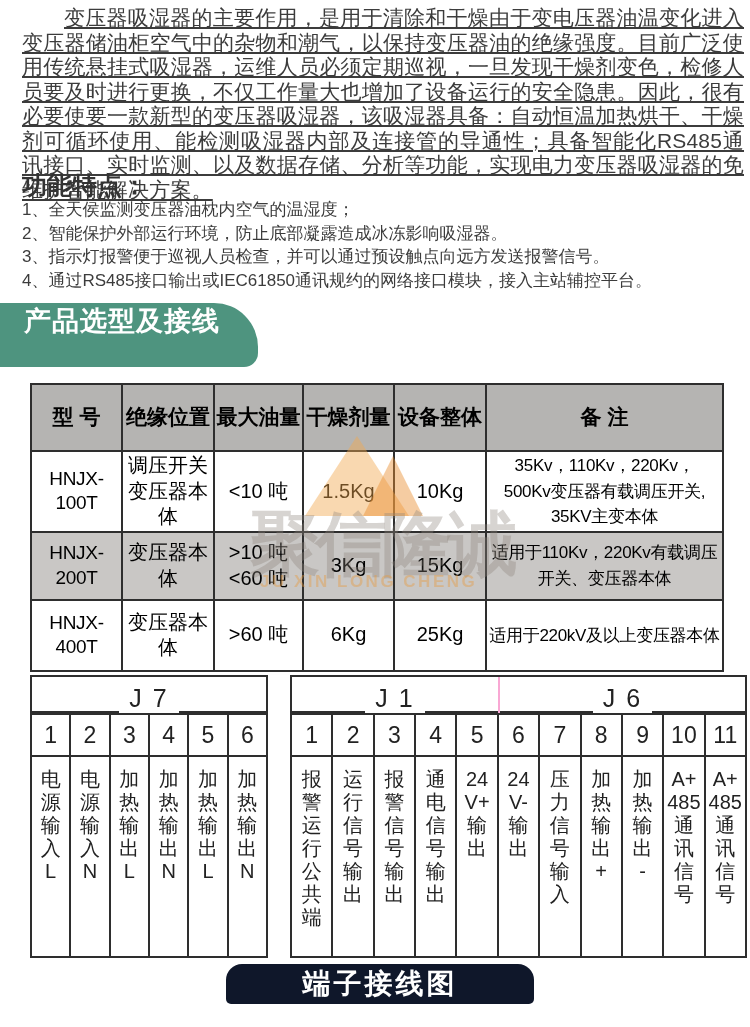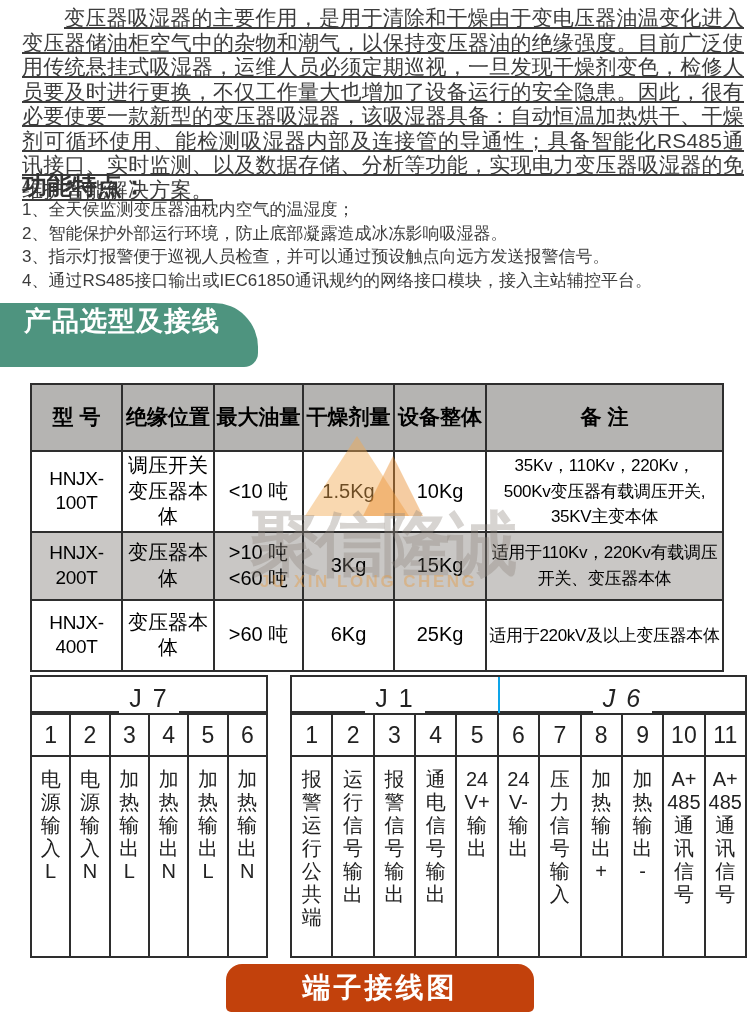--- a/index.html
+++ b/index.html
@@ -64,40 +64,40 @@
   
   .tblock{
     position:absolute;top:675px;height:283px;border:2px solid #2e2e2e;
     box-sizing:border-box;display:flex;flex-direction:column;background:#fff;
   }
   .tblock.left{left:30px;width:238px;}
   .tblock.right{left:290px;width:457px;}
   .jband{height:36px;border-bottom:2px solid #2e2e2e;display:flex;flex:none;}
   .jsection{flex:1;display:flex;align-items:flex-end;box-sizing:border-box;}
   .jsection.j5{flex:0 0 45.4545%;}
-  .jsection.j6{flex:0 0 54.5455%;border-left:2px solid #0ea5e9;font-style:italic;}
+  .jsection.j6{flex:0 0 54.5455%;border-left:2px solid #f9a8d4;}
   .hline{flex:1;height:2px;background:#2e2e2e;}
   .jlabel{margin:0 10px;font-size:25px;color:#222;letter-spacing:2px;}
   .numrow{height:40px;border-bottom:2px solid #2e2e2e;display:flex;flex:none;}
   .ncell{
     flex:1;display:flex;align-items:center;justify-content:center;
     font-size:23px;color:#222;border-left:2px solid #2e2e2e;box-sizing:border-box;
   }
   .numrow .ncell:first-child{border-left:none;}
   .pinrow{flex:1;display:flex;}
   .pcell{
     flex:1;border-left:2px solid #2e2e2e;box-sizing:border-box;
     padding-top:11px;text-align:center;font-size:20px;line-height:23px;
     color:#222;white-space:pre-line;overflow:hidden;
   }
   .pinrow .pcell:first-child{border-left:none;}
   
   .footer-banner{
-    position:absolute;left:226px;top:964px;width:308px;height:48px;
-    background:#c2410c;border-radius:16px 16px 5px 5px;
+    position:absolute;left:226px;top:964px;width:308px;height:40px;
+    background:#0f172a;border-radius:16px 16px 5px 5px;
     display:flex;align-items:center;justify-content:center;
   }
   .footer-banner-label{color:#ffffff;font-size:28px;font-weight:bold;letter-spacing:3px;}
 </style>
 </head>
 <body>
 
 <div id="screen">
 
   <div class="intro">变压器吸湿器的主要作用，是用于清除和干燥由于变电压器油温变化进入变压器储油柜空气中的杂物和潮气，以保持变压器油的绝缘强度。目前广泛使用传统悬挂式吸湿器，运维人员必须定期巡视，一旦发现干燥剂变色，检修人员要及时进行更换，不仅工作量大也增加了设备运行的安全隐患。因此，很有必要使要一款新型的变压器吸湿器，该吸湿器具备：自动恒温加热烘干、干燥剂可循环使用、能检测吸湿器内部及连接管的导通性；具备智能化RS485通讯接口、实时监测、以及数据存储、分析等功能，实现电力变压器吸湿器的免维护智能解决方案。</div>

